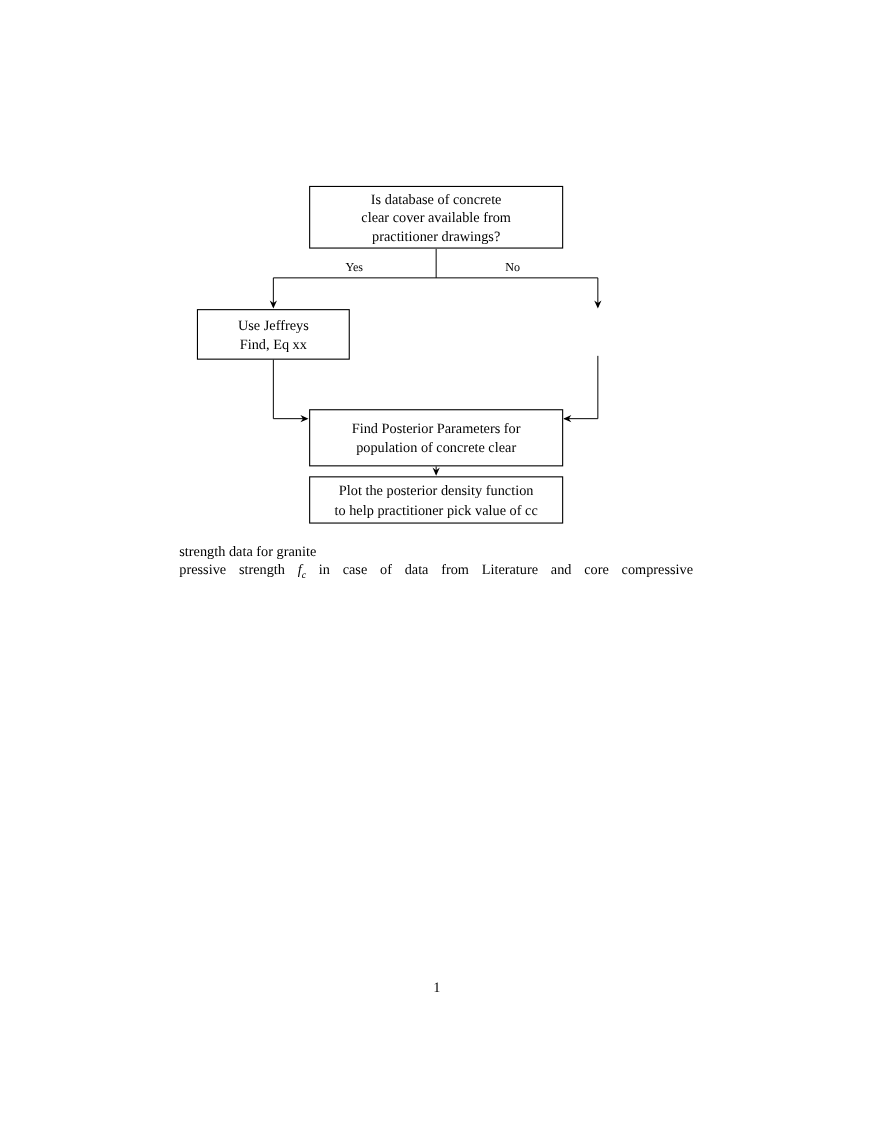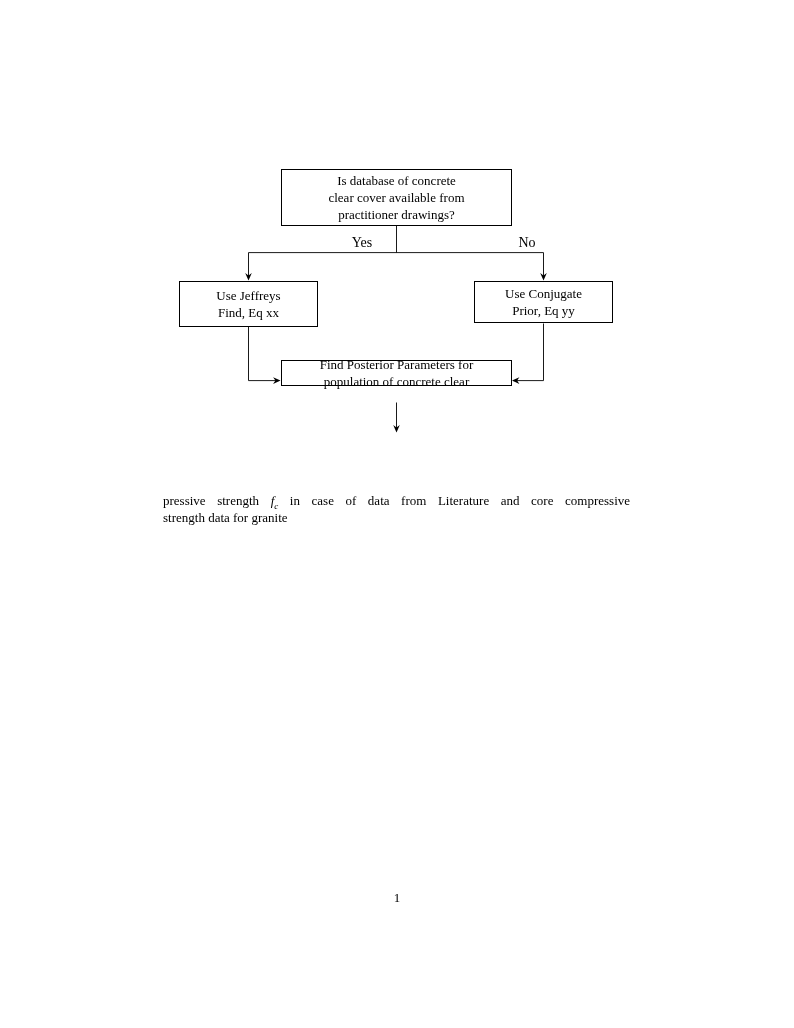--- a/index.html
+++ b/index.html
@@ -37,33 +37,32 @@
     flex-direction: column;
     align-items: center;
     justify-content: center;
     text-align: center;
     font-size: 13px;
     line-height: 17.3px;
   }
   .node-question  { left: 281px; top: 169px; width: 231px; height: 57px; }
   .node-jeffreys  { left: 179px; top: 281px; width: 139px; height: 46px; }
   .node-conjugate { left: 474px; top: 281px; width: 139px; height: 42px; }
-  .node-posterior { left: 281px; top: 360px; width: 231px; height: 26px; }
+  .node-posterior { left: 281px; top: 372px; width: 231px; height: 52px; }
   .node-plot      { left: 281px; top: 433px; width: 231px; height: 43px; }
   .edge-label {
     position: absolute;
     transform: translateX(-50%);
-    font-size: 14px;
+    font-size: 11px;
     line-height: 14px;
     background: var(--paper, #ffffff);
     padding: 0 2px;
-    margin-left: 40px;
   }
   .edge-label-yes { left: 322px; top: 236px; }
-  .edge-label-no  { left: 487px; top: 236px; }
+  .edge-label-no  { left: 466px; top: 236px; }
   .caption {
     position: absolute;
     left: 163px;
     top: 492px;
     width: 467px;
     font-size: 13px;
     line-height: 17.4px;
   }
   .caption-line { text-align: justify; text-align-last: justify; }
   .caption-line.last-line { text-align-last: left; }
@@ -114,35 +113,35 @@
   </div>
 
   <span class="edge-label edge-label-yes">Yes</span>
   <span class="edge-label edge-label-no">No</span>
 
   <div class="node node-jeffreys">
     <div>Use Jeffreys</div>
     <div>Find, Eq xx</div>
   </div>
 
-  <div class="node node-conjugate">
-    <div>Use Conjugate</div>
-    <div>Prior, Eq yy</div>
-  </div>
 
   <div class="node node-posterior">
     <div>Find Posterior Parameters for</div>
     <div>population of concrete clear</div>
   </div>
 
+  <div class="node node-plot">
+    <div>Plot the posterior density function</div>
+    <div>to help practitioner pick value of cc</div>
+  </div>
 
   <div class="caption">
+    <div class="caption-line last-line">strength data for granite</div>
     <div class="caption-line">
       <span>pressive strength</span>
       <span class="math-var"><span>f</span><sub>c</sub></span>
       <span>in case of data from Literature and core compressive</span>
     </div>
-    <div class="caption-line last-line">strength data for granite</div>
   </div>
 
   <div class="page-number">1</div>
 
 </div>
 
 </body></html>

